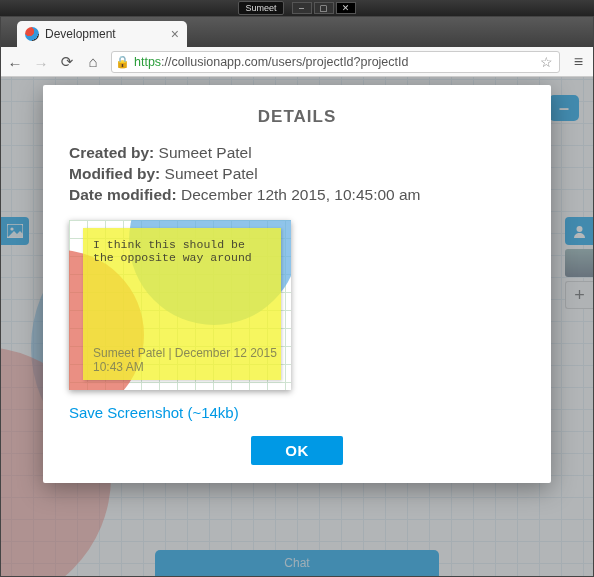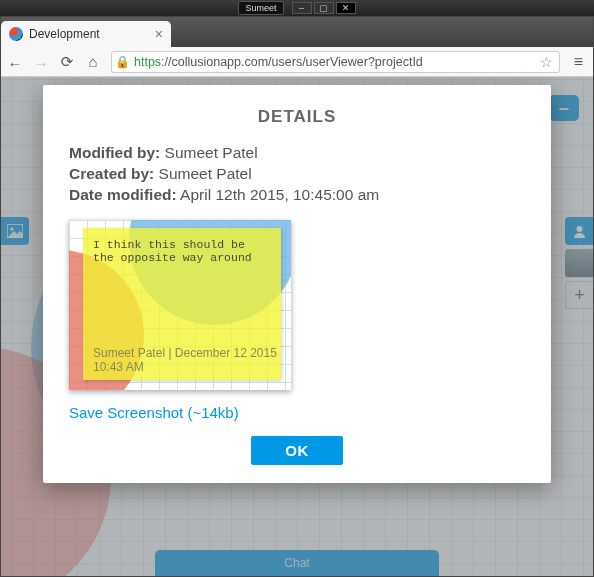--- a/index.html
+++ b/index.html
@@ -7,21 +7,21 @@
   body { background: #1a1a1a; }
 
   
   .os-titlebar { height: 16px; background: linear-gradient(#3a3a3a,#222); display:flex; justify-content:center; align-items:center; padding:0 2px; gap:2px; }
   .os-user { background:#111; color:#ddd; font-size:9px; padding:1px 6px; border-radius:2px; margin-right:6px; border:1px solid #555;}
   .os-btn { width:20px; height:12px; background:#333; border:1px solid #555; display:flex; align-items:center; justify-content:center; color:#ccc; font-size:9px; line-height:1;}
   .os-btn.close{ background:#000; }
 
   
   .browser { position:absolute; top:16px; left:0; right:0; bottom:0; background:#ededed; border:1px solid #444; }
-  .tabstrip { height:30px; background: linear-gradient(#5a5a5a,#3f3f3f); display:flex; align-items:flex-end; padding-left:0;}
+  .tabstrip { height:30px; background: linear-gradient(#5a5a5a,#3f3f3f); display:flex; align-items:flex-end; padding-left:16px;}
   .tab { background:#f7f7f7; height:26px; min-width:170px; border-top-left-radius:5px; border-top-right-radius:5px; display:flex; align-items:center; padding:0 8px; gap:6px; font-size:12px; color:#333; position:relative;}
   .tab .favicon{ width:14px;height:14px;border-radius:50%; background: radial-gradient(circle at 30% 30%, #e74c3c 0 35%, #3498db 36% 70%, #333 71% 100%);}
   .tab .tab-x{ margin-left:auto; color:#777; font-size:14px;}
   .toolbar-row{ height:30px; background:#f7f7f7; border-bottom:1px solid #ccc; display:flex; align-items:center; padding:0 6px; gap:10px;}
   .nav-ico{ color:#555; font-size:15px; width:16px; text-align:center;}
   .nav-ico.disabled{ color:#bbb;}
   .omnibox{ flex:1; height:22px; border:1px solid #ccc; border-radius:3px; background:#fff; display:flex; align-items:center; font-size:12.5px; overflow:hidden;}
   .lock{ width:22px; text-align:center; color:#2a9d3a; font-size:12px;}
   .url-https{ color:#2a9d3a;}
   .url-rest{ color:#555;}
@@ -95,21 +95,21 @@
   </div>
 
   <div class="toolbar-row">
     <span class="nav-ico">←</span>
     <span class="nav-ico disabled">→</span>
     <span class="nav-ico">⟳</span>
     <span class="nav-ico">⌂</span>
     <div class="omnibox">
       <span class="lock">🔒</span>
       <span class="url-https">https</span>
-        <span class="url-rest">://collusionapp.com/users/userViewer?projectId</span>
+        <span class="url-rest">://collusionapp.com/users/projectId?projectId</span>
       <span class="star" style="margin-left:auto">☆</span>
     </div>
     <span class="menu-ico">≡</span>
   </div>
 
   <div class="viewport">
     <div class="grid-bg"></div>
     <div class="bg-circle c-blue"></div>
     <div class="bg-circle c-red"></div>
 
@@ -136,30 +136,30 @@
 
     <div class="chat-bar">
       <span>Chat</span>
     </div>
 
     <div class="overlay"></div>
     <div class="modal">
       <h2>DETAILS</h2>
 
       <div class="meta-line">
+        <span class="meta-label">Created by:</span>
+        <span>Sumeet Patel</span>
+      </div>
+      <div class="meta-line">
         <span class="meta-label">Modified by:</span>
         <span>Sumeet Patel</span>
       </div>
       <div class="meta-line">
-        <span class="meta-label">Created by:</span>
-        <span>Sumeet Patel</span>
-      </div>
-      <div class="meta-line">
         <span class="meta-label">Date modified:</span>
-        <span>April 12th 2015, 10:45:00 am</span>
+        <span>December 12th 2015, 10:45:00 am</span>
       </div>
 
       <div class="shot-wrap">
         <div class="shot">
           <div class="s-blue"></div>
           <div class="s-red"></div>
           <div class="note">
             <span>I think this should be the opposite way around</span>
             <div class="sig">Sumeet Patel | December 12 2015 10:43 AM</div>
           </div>

